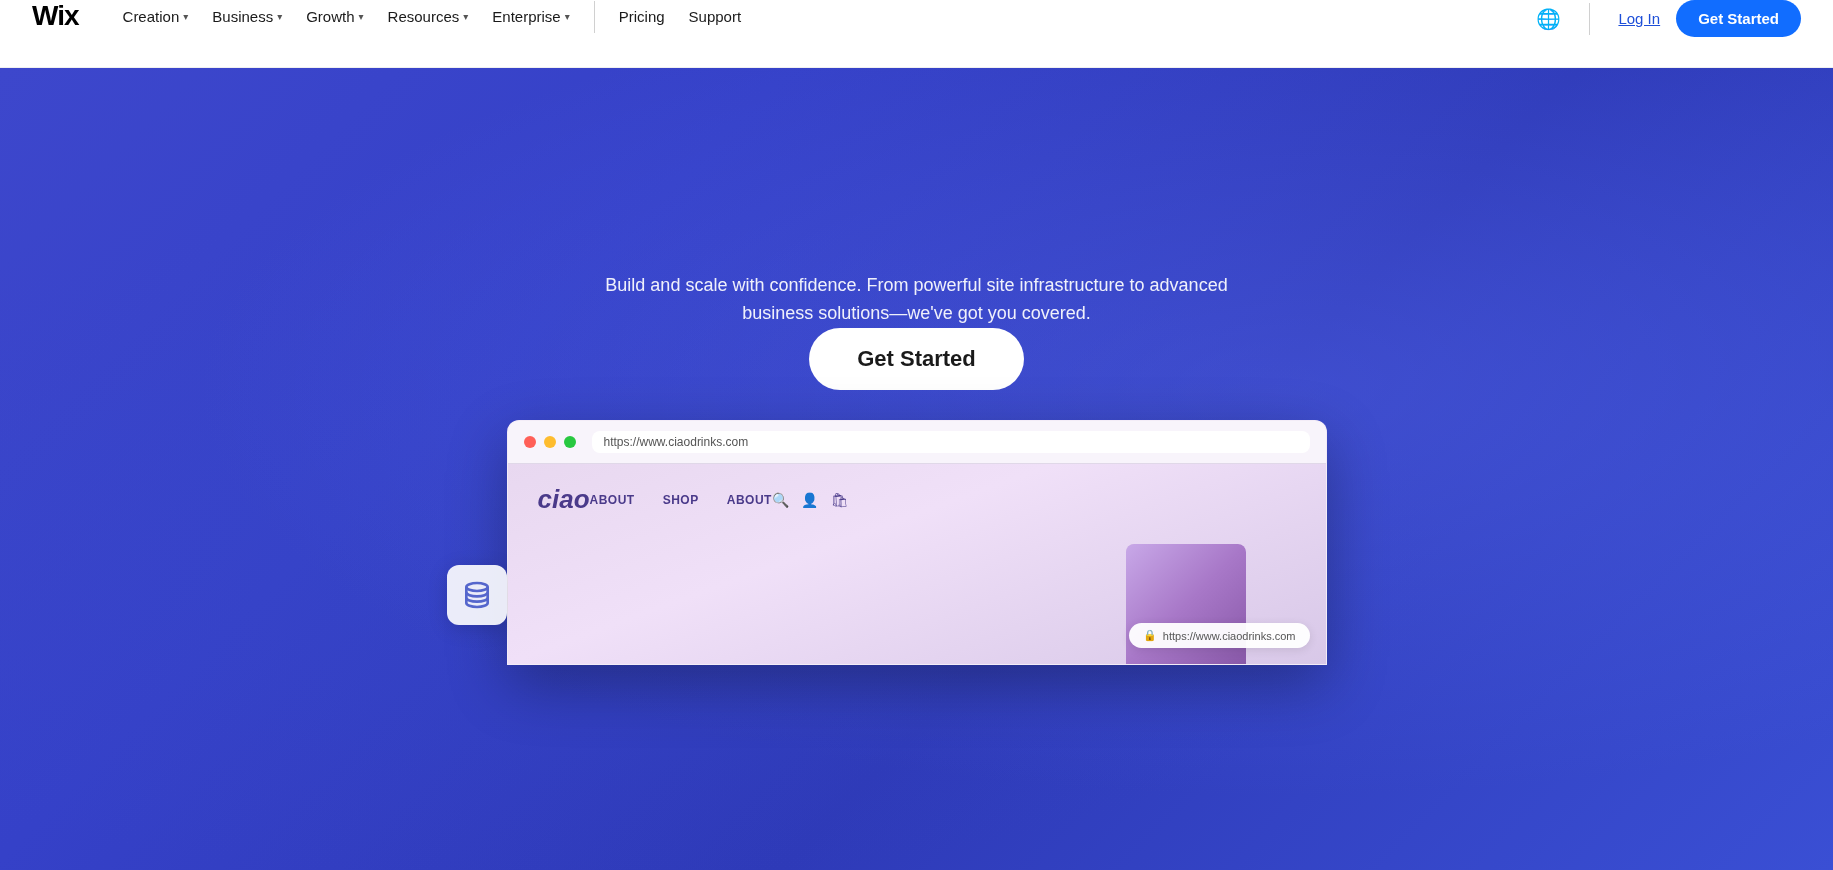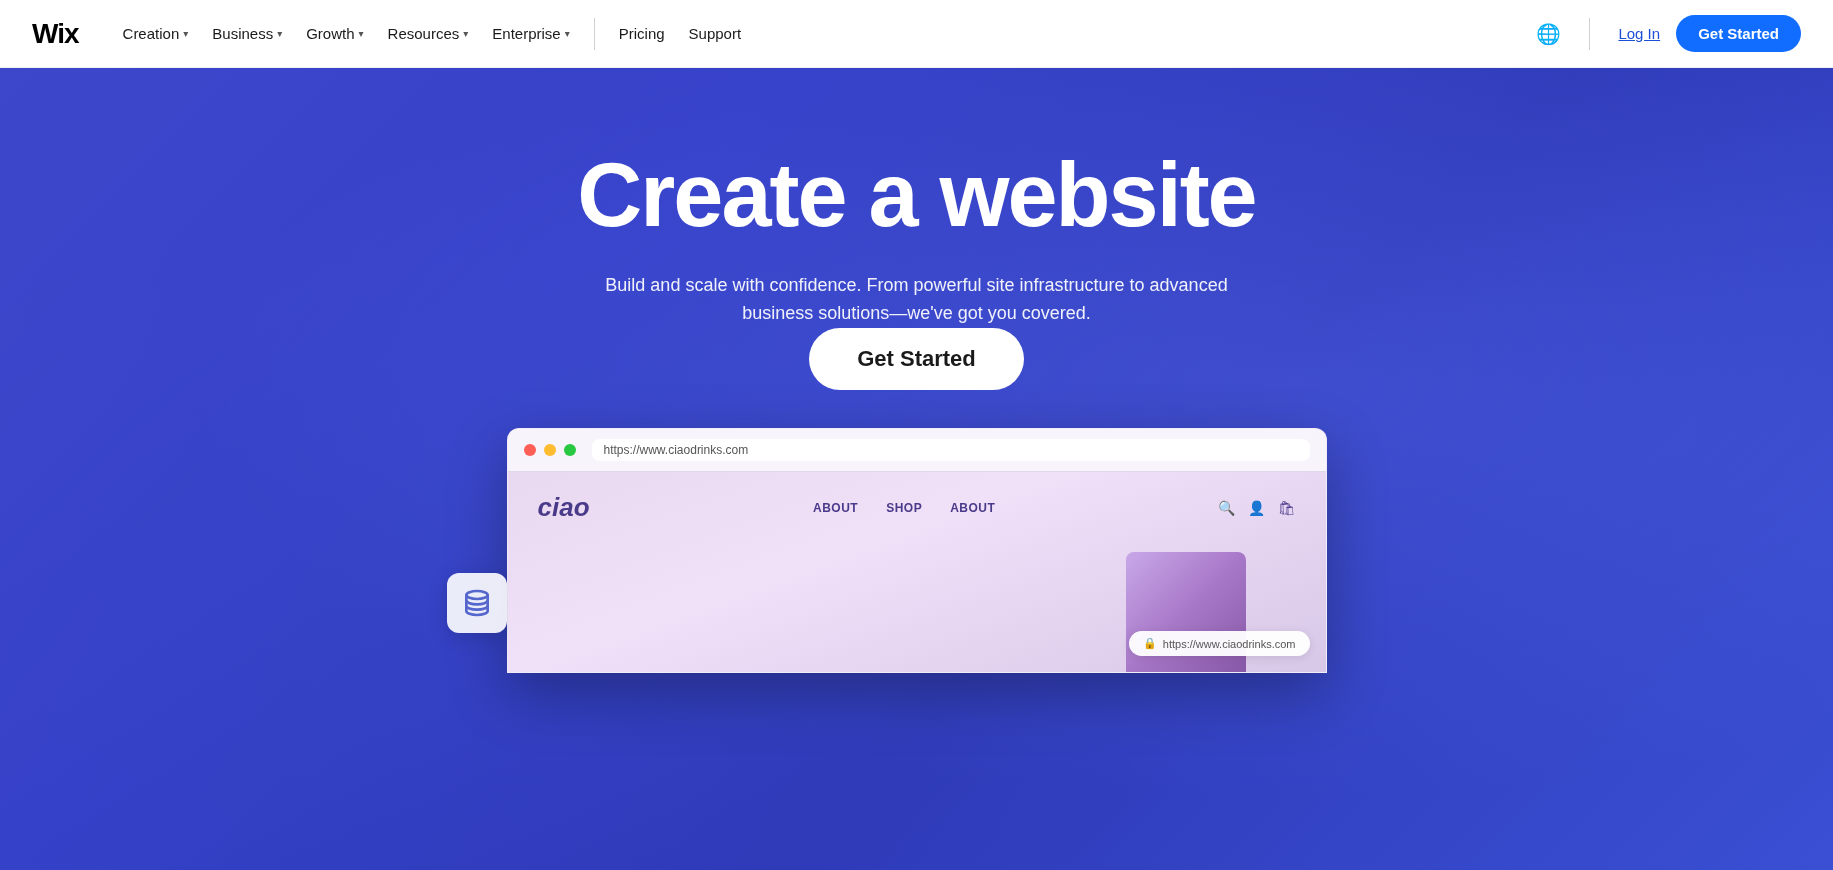--- a/index.html
+++ b/index.html
@@ -5,21 +5,21 @@
     * { margin: 0; padding: 0; box-sizing: border-box; }
     body { font-family: 'Helvetica Neue', Arial, sans-serif; overflow-x: hidden; }
 
     
     .navbar {
       position: fixed;
       top: 0; left: 0; right: 0;
       height: 68px;
       background: #fff;
       display: flex;
-      align-items: center;
+      align-items: flex-start;
       padding: 0 32px;
       z-index: 100;
       border-bottom: 1px solid #f0f0f0;
     }
     .navbar-logo {
       margin-right: 32px;
       flex-shrink: 0;
     }
     .wix-logo-text {
       font-size: 28px;
@@ -142,21 +142,21 @@
       color: rgba(255,255,255,0.85);
       margin-bottom: 40px;
     }
 
     
     .browser-mockup-container {
       position: relative;
       z-index: 2;
       width: 820px;
       max-width: 90vw;
-      margin-top: 18px;
+      margin-top: 10px;
     }
     .browser-mockup {
       background: #f0e8f5;
       border-radius: 12px 12px 0 0;
       overflow: hidden;
       box-shadow: 0 20px 60px rgba(0,0,0,0.3);
       border: 1px solid rgba(255,255,255,0.2);
     }
     .browser-bar {
       background: #f8f4fb;
@@ -189,21 +189,21 @@
     .browser-content {
       height: 200px;
       background: linear-gradient(160deg, #e8d8f0 0%, #f0e0f8 40%, #d8c8e8 100%);
       padding: 20px 30px;
       position: relative;
       overflow: hidden;
     }
     .mock-site-nav {
       display: flex;
       align-items: center;
-      justify-content: space-between;
+      justify-content: flex-start;
       margin-bottom: 20px;
     }
     .mock-site-logo {
       font-size: 26px;
       font-weight: 800;
       color: #4a3a8a;
       font-style: italic;
     }
     .mock-site-links {
       display: flex;
@@ -300,21 +300,21 @@
     <span class="globe-icon">🌐</span>
     <div class="nav-divider"></div>
     <span class="login-link">Log In</span>
     <button class="get-started-btn-nav">Get Started</button>
   </div>
 </nav>
 
 <section class="hero">
   <div class="hero-content">
     <h1 class="hero-headline">
-      <span>Create a website</span><br>
+      <br>
     </h1>
     <p class="hero-subtext">Build and scale with confidence. From powerful site infrastructure to advanced business solutions—we've got you covered.</p>
     <button class="hero-cta-btn">Get Started</button>
   </div>
 
   <div class="browser-mockup-container">
 
     <div class="db-icon-float">
       <svg width="32" height="32" viewBox="0 0 24 24" fill="none" xmlns="http://www.w3.org/2000/svg">
         <ellipse cx="12" cy="6" rx="8" ry="3" stroke="#5566cc" stroke-width="2"></ellipse>

